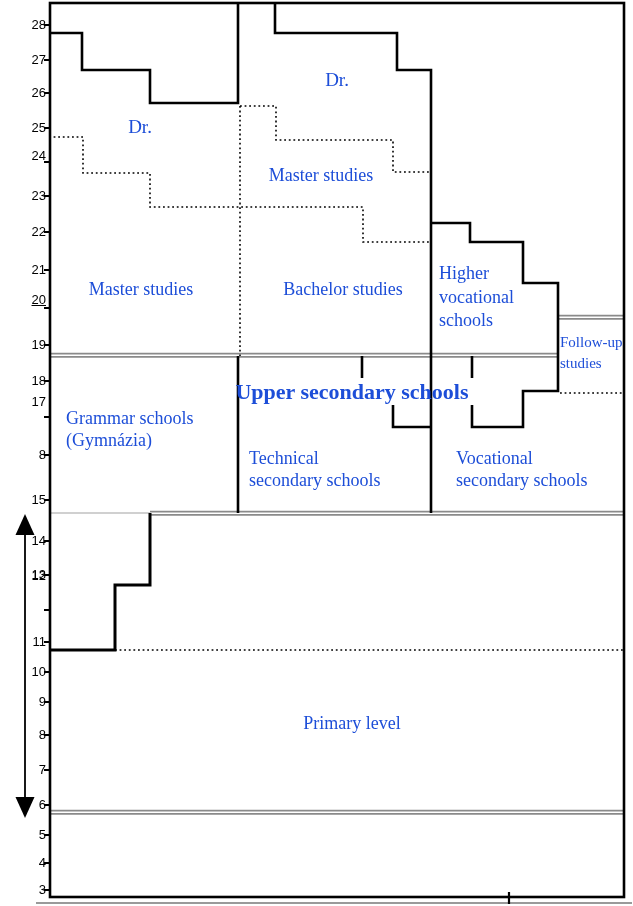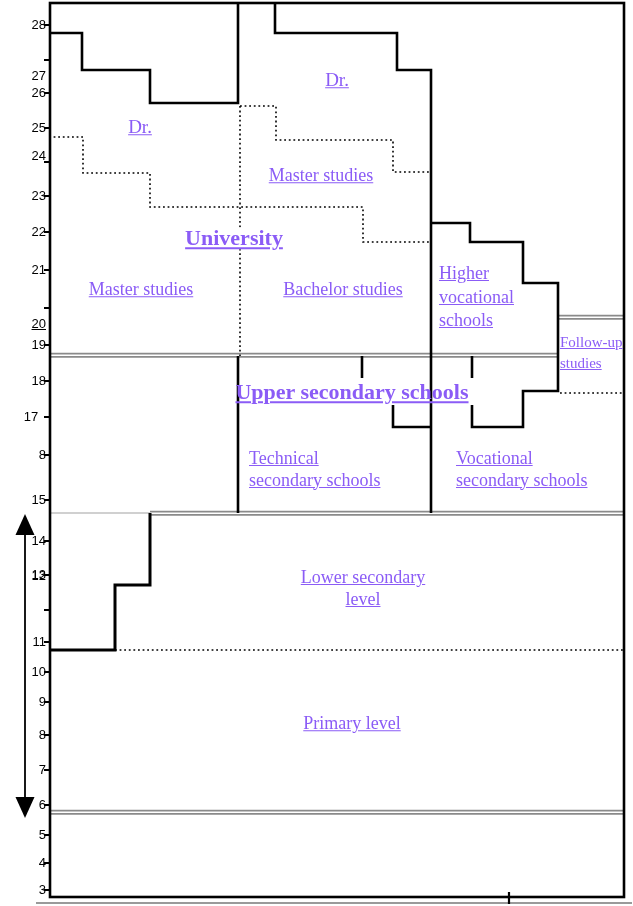--- a/index.html
+++ b/index.html
@@ -3,22 +3,21 @@
 <meta charset="utf-8">
 <style>
   html,body{margin:0;padding:0;background:#fff;}
   .canvas{
     position:relative;width:633px;height:906px;background:#fff;overflow:hidden;
     font-family:"Liberation Serif","DejaVu Serif",serif;color:#000;padding-left:16px;
   }
   .canvas svg{position:absolute;left:0;top:0;}
   .lbl{
     position:absolute;font-size:18px;line-height:21.5px;white-space:pre-line;
-    color:#8b5cf6;
-    text-decoration:underline;
+    color:#1d4ed8;
   }
   .ctr{transform:translate(-50%,-50%);text-align:center;white-space:nowrap;}
   .ctrml{transform:translate(-50%,-50%);text-align:center;white-space:pre-line;}
   .title{font-weight:bold;font-size:22px;}
   .whitebg{background:#fff;padding:0 9px;}
   .small{font-size:15px;line-height:21px;}
   .tick-label{
     position:absolute;left:16px;width:30px;text-align:right;height:16px;
     font-family:"Liberation Sans","DejaVu Sans",sans-serif;font-size:13px;line-height:16px;
   }
@@ -65,41 +64,41 @@
       <line x1="25" y1="520" x2="25" y2="812" stroke-width="1.8"></line>
       <polygon points="25,514 15.5,535 34.5,535" stroke="none"></polygon>
       <polygon points="25,818 15.5,797 34.5,797" stroke="none"></polygon>
     </g>
   </svg>
 
   <div id="axis">
       <div class="tick-mark" style="top: 24px;"></div>
       <div class="tick-label" style="top: 17px;">28</div>
       <div class="tick-mark" style="top: 59px;"></div>
-      <div class="tick-label" style="top: 52px; margin-top: 16px;">27</div>
+      <div class="tick-label" style="top: 52px;">27</div>
       <div class="tick-mark" style="top: 92px;"></div>
       <div class="tick-label" style="top: 85px;">26</div>
       <div class="tick-mark" style="top: 127px;"></div>
       <div class="tick-label" style="top: 120px;">25</div>
       <div class="tick-mark" style="top: 161px;"></div>
       <div class="tick-label" style="top: 148px;">24</div>
       <div class="tick-mark" style="top: 195px;"></div>
       <div class="tick-label" style="top: 188px;">23</div>
       <div class="tick-mark" style="top: 231px;"></div>
       <div class="tick-label" style="top: 224px;">22</div>
       <div class="tick-mark" style="top: 269px;"></div>
       <div class="tick-label" style="top: 262px;">21</div>
       <div class="tick-mark" style="top: 307px;"></div>
-      <div class="tick-label" style="top: 316px; text-decoration: underline;">20</div>
+      <div class="tick-label" style="top: 292px; text-decoration: underline;">20</div>
       <div class="tick-mark" style="top: 344px;"></div>
       <div class="tick-label" style="top: 337px;">19</div>
       <div class="tick-mark" style="top: 380px;"></div>
       <div class="tick-label" style="top: 373px;">18</div>
       <div class="tick-mark" style="top: 416px;"></div>
-      <div class="tick-label" style="top: 409px; text-align: center;">17</div>
+      <div class="tick-label" style="top: 394px;">17</div>
       <div class="tick-mark" style="top: 454px;"></div>
       <div class="tick-label" style="top: 447px;">8</div>
       <div class="tick-mark" style="top: 499px;"></div>
       <div class="tick-label" style="top: 492px;">15</div>
       <div class="tick-mark" style="top: 540px;"></div>
       <div class="tick-label" style="top: 533px;">14</div>
       <div class="tick-mark" style="top: 574px;"></div>
       <div class="tick-label" style="top: 567px;">13</div>
       <div class="tick-mark" style="top: 609px;"></div>
       <div class="tick-label" style="top: 568px;">12</div>
@@ -119,30 +118,29 @@
       <div class="tick-label" style="top: 827px;">5</div>
       <div class="tick-mark" style="top: 862px;"></div>
       <div class="tick-label" style="top: 855px;">4</div>
       <div class="tick-mark" style="top: 889px;"></div>
       <div class="tick-label" style="top: 882px;">3</div>
     </div>
 
   <div class="lbl ctr" style="left:140px;top:127px;font-size:19px;">Dr.</div>
   <div class="lbl ctr" style="left:337px;top:80px;font-size:19px;">Dr.</div>
   <div class="lbl ctr" style="left:321px;top:176px;">Master studies</div>
-  <div class="lbl ctr title whitebg" style="left:234px;top:238px;">University</div>
   <div class="lbl ctr" style="left:141px;top:290px;">Master studies</div>
   <div class="lbl ctr" style="left:343px;top:290px;">Bachelor studies</div>
   <div class="lbl" style="left:439px;top:262px;line-height:23.5px;">Higher
 vocational
 schools</div>
   <div class="lbl ctr title" style="left:352px;top:392px;">Upper secondary schools</div>
   <div class="lbl small" style="left:560px;top:332px;">Follow-up
 studies</div>
+  <div class="lbl" style="left:66px;top:408px;">Grammar schools
+(Gymnázia)</div>
   <div class="lbl" style="left:249px;top:448px;">Technical
 secondary schools</div>
   <div class="lbl" style="left:456px;top:448px;">Vocational
 secondary schools</div>
-  <div class="lbl ctrml" style="left:363px;top:588px;line-height:22px;">Lower secondary
-level</div>
   <div class="lbl ctr" style="left:352px;top:724px;">Primary level</div>
 
 </div>
 
 </body></html>

